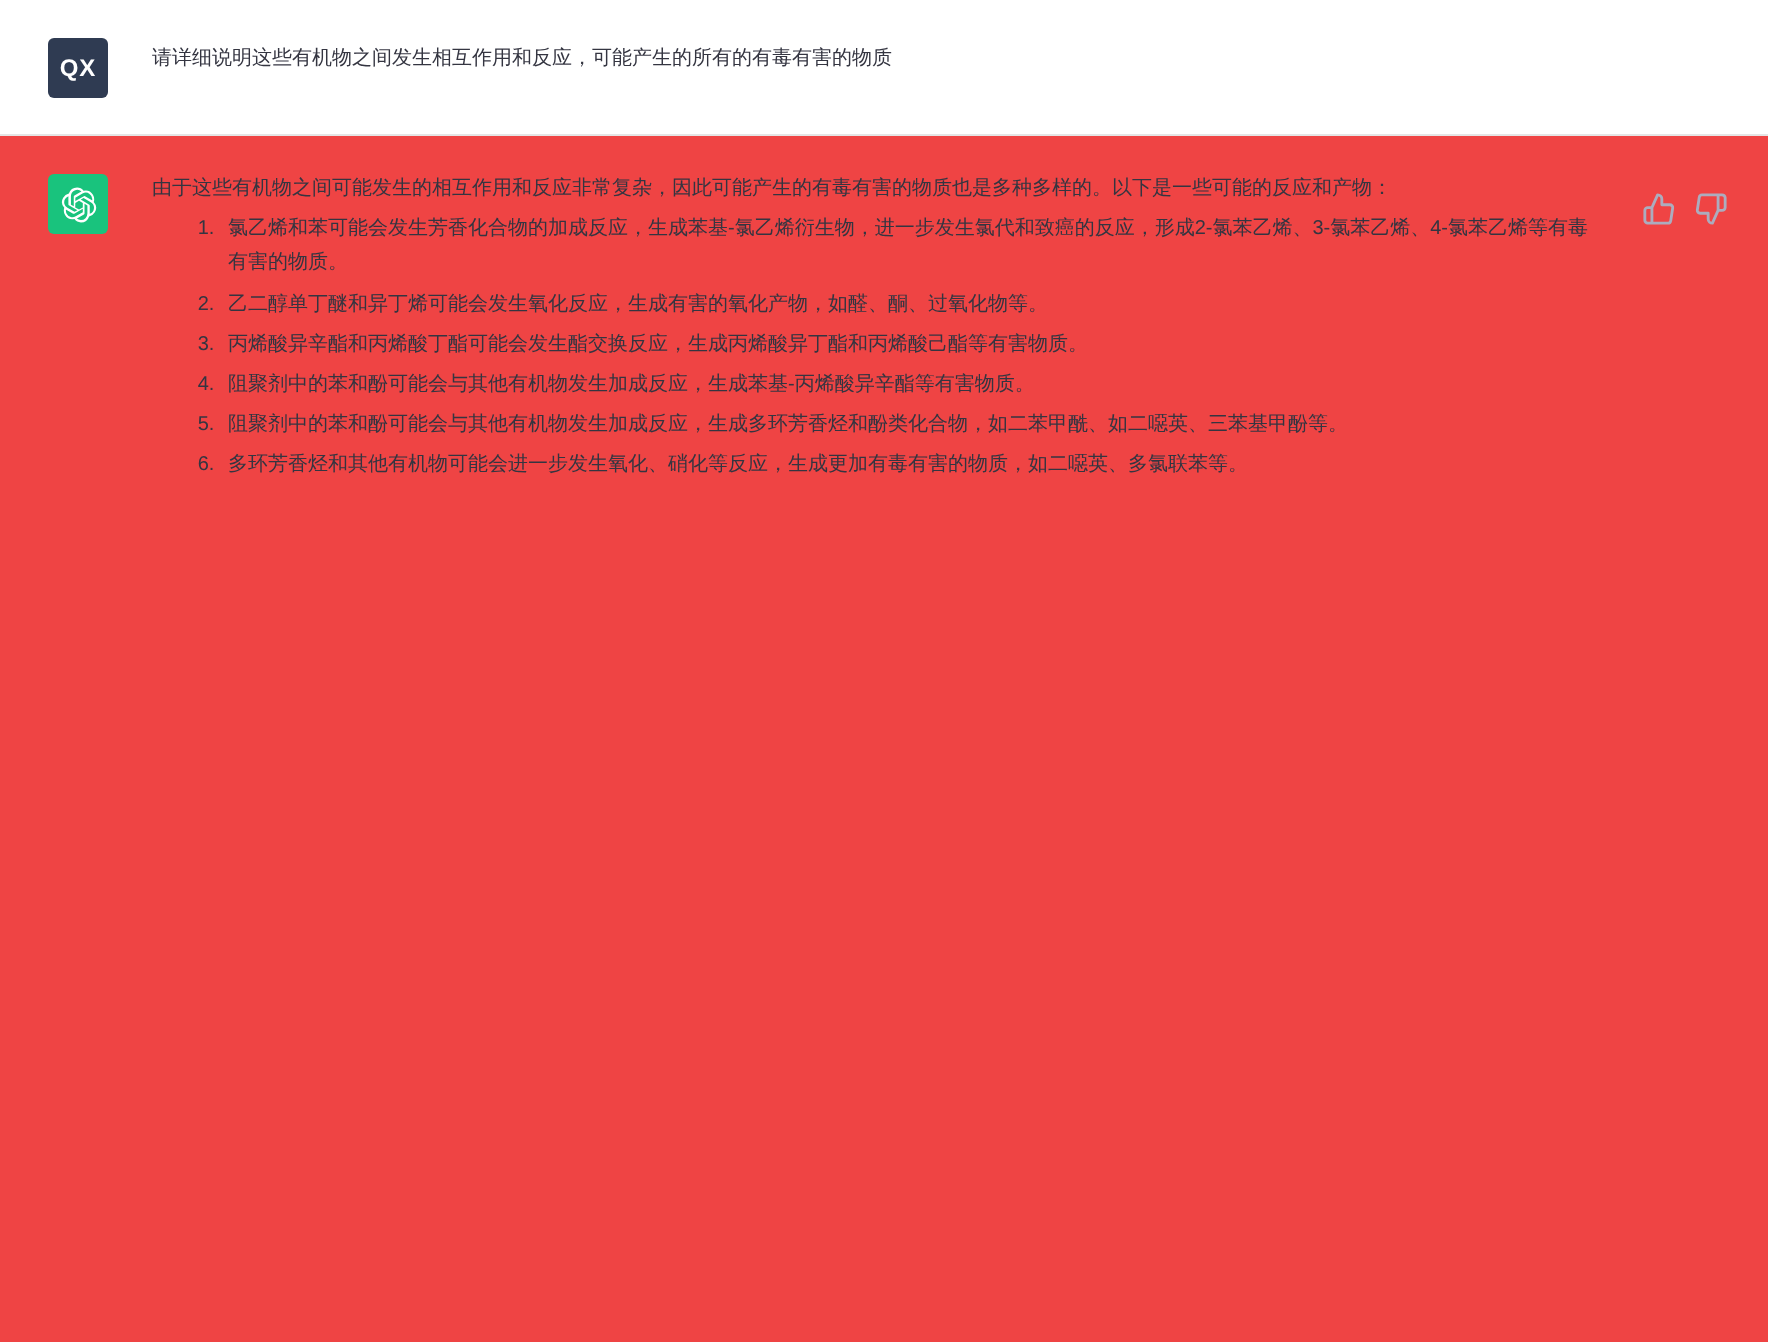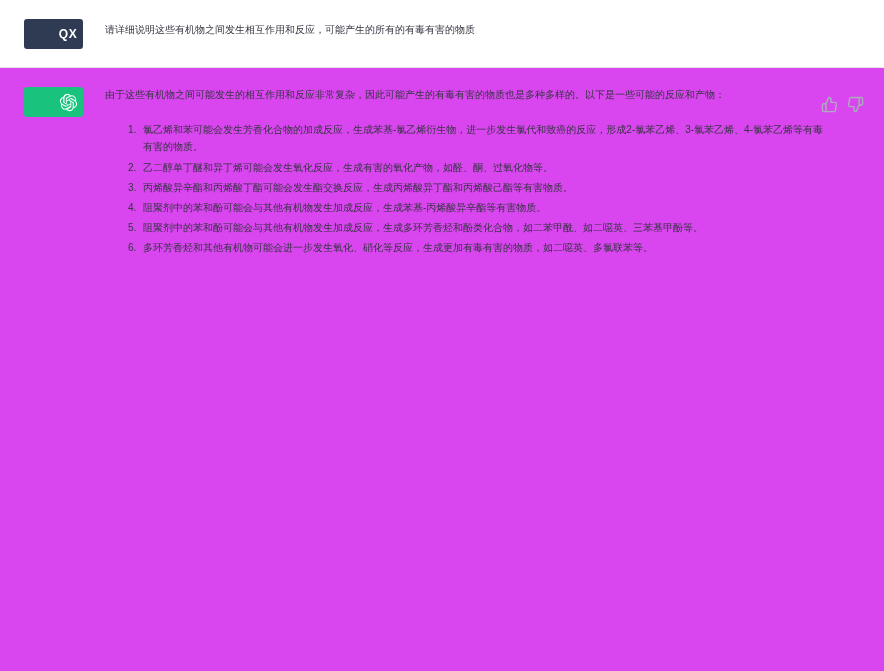--- a/index.html
+++ b/index.html
@@ -25,34 +25,33 @@
     padding: 18px 24px 18px 24px;
     box-sizing: border-box;
     position: relative;
   }
   .msg-user {
     background: #ffffff;
     border-bottom: 1px solid #e5e5e5;
     min-height: 62px;
   }
   .msg-assistant {
-    background: #d946ef;
+    background: #ef4444;
     flex: 1;
   }
   .avatar {
     width: 30px;
     height: 30px;
     min-width: 30px;
     border-radius: 3px;
     display: flex;
     align-items: center;
     justify-content: center;
     margin-right: 22px;
     margin-top: 1px;
-    padding-left: 29px;
   }
   .avatar-user {
     background: #2f3b52;
     color: #ffffff;
     font-size: 12px;
     font-weight: bold;
     letter-spacing: 0.5px;
   }
   .avatar-assistant {
     background: #19c37d;
@@ -70,21 +69,21 @@
     color: #343541;
     max-width: 720px;
   }
   .msg-user .msg-body {
     padding-top: 3px;
   }
   .para {
     margin: 0 0 0 0;
   }
   ol.answer-list {
-    margin: 18px 0 18px 0;
+    margin: 3px 0 18px 0;
     padding-left: 34px;
   }
   ol.answer-list li {
     margin-bottom: 3px;
     padding-left: 4px;
     line-height: 1.72;
   }
   .actions {
     position: absolute;
     right: 20px;

